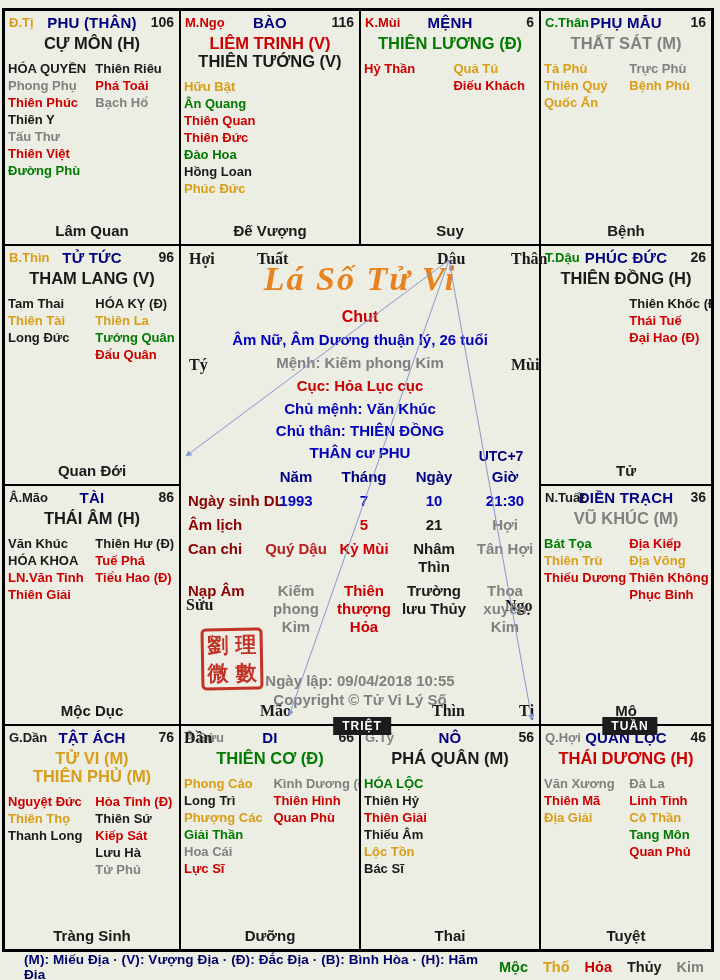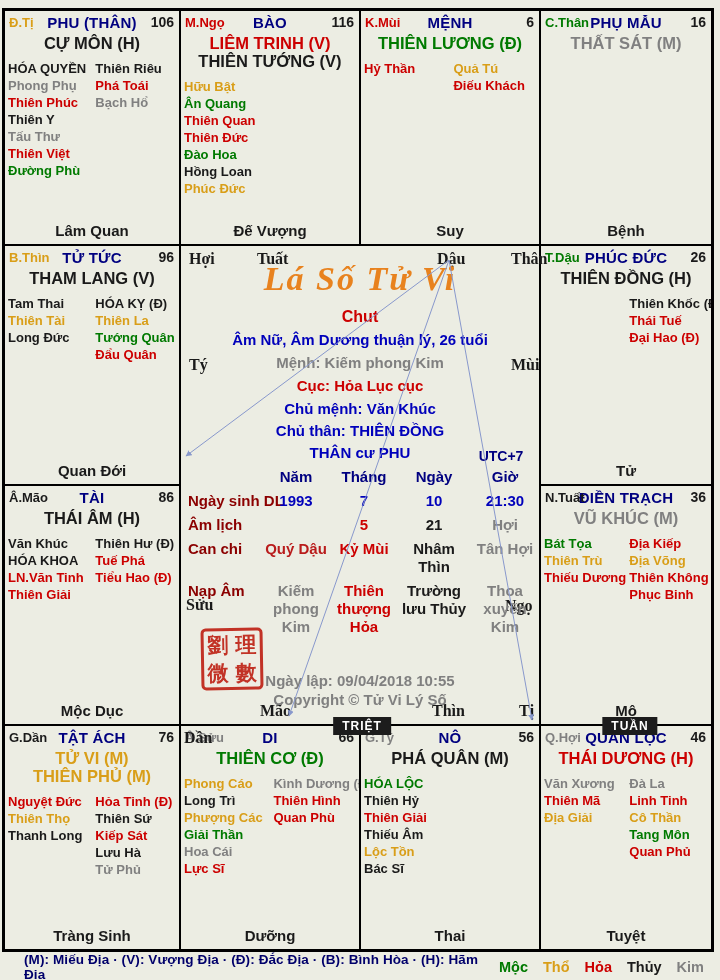--- a/index.html
+++ b/index.html
@@ -153,20 +153,31 @@
     </div>
   <div class="cell pos-4">
       <div class="p-head">
         <span class="p-branch" style="color:#007A00">C.Thân</span>
         <span class="p-name">PHỤ MẪU</span>
         <span class="p-num">16</span>
       </div>
       <div class="p-main">
         <div style="color:#808080">THẤT SÁT (M)</div>
       </div>
+      <div class="p-stars">
+        <div class="p-col">
+          <div style="color:#D99E18">Tả Phù</div>
+          <div style="color:#D99E18">Thiên Quý</div>
+          <div style="color:#D99E18">Quốc Ấn</div>
+        </div>
+        <div class="p-col rcol">
+          <div style="color:#808080">Trực Phù</div>
+          <div style="color:#D99E18">Bệnh Phù</div>
+        </div>
+      </div>
       <div class="p-stage">Bệnh</div>
     </div>
   <div class="cell pos-5">
       <div class="p-head">
         <span class="p-branch" style="color:#D99E18">B.Thìn</span>
         <span class="p-name">TỬ TỨC</span>
         <span class="p-num">96</span>
       </div>
       <div class="p-main">
         <div style="color:#1A1A1A">THAM LANG (V)</div>

